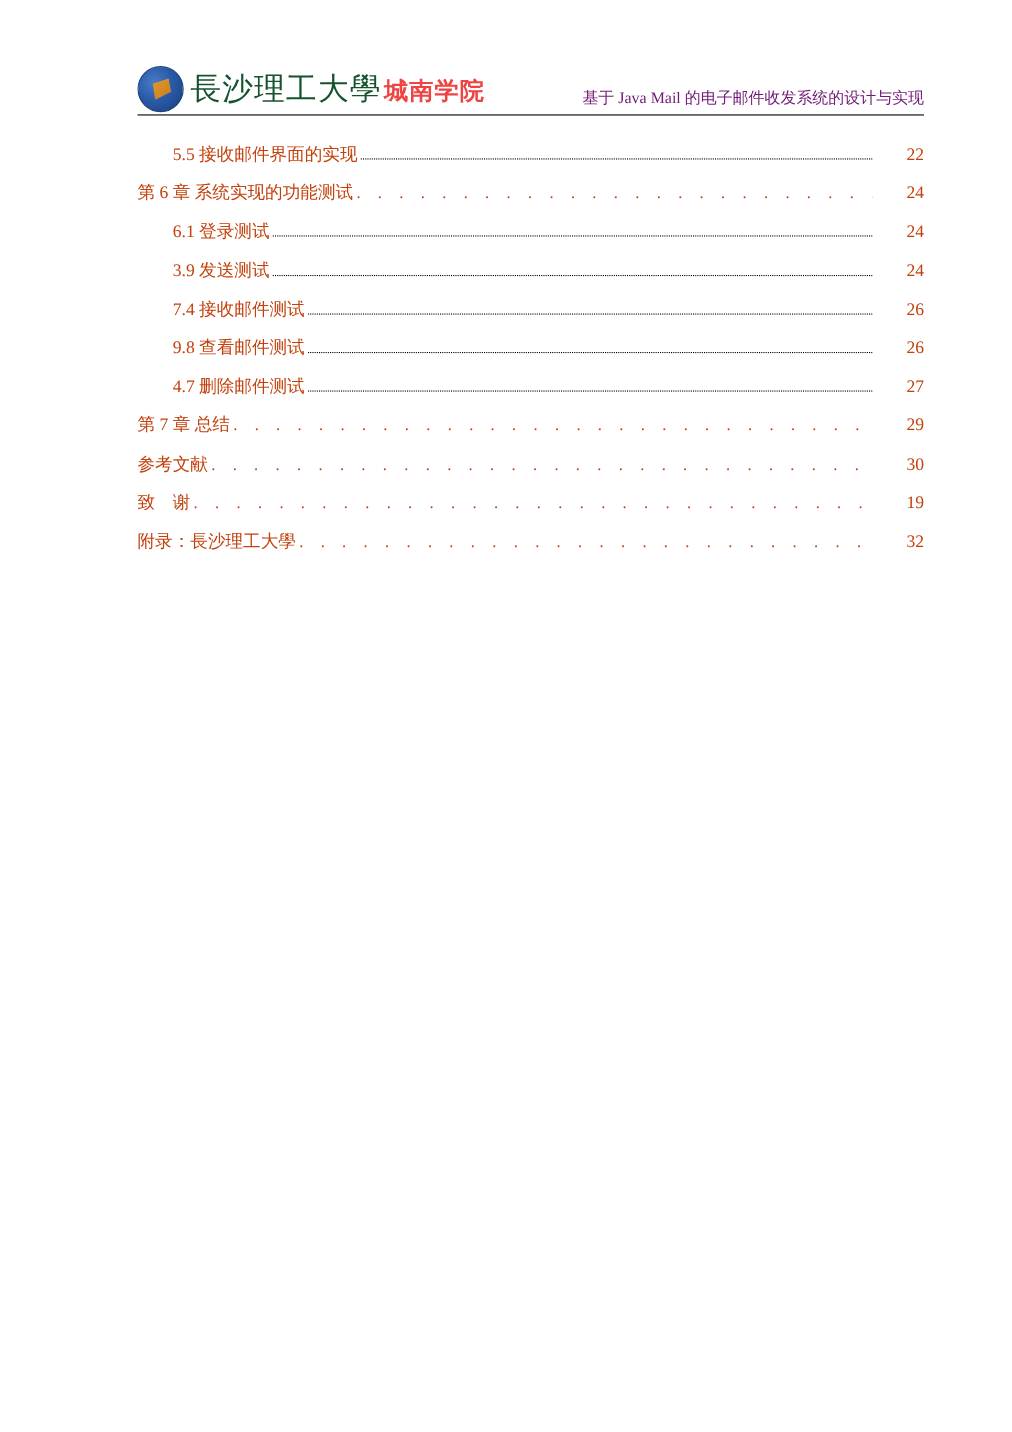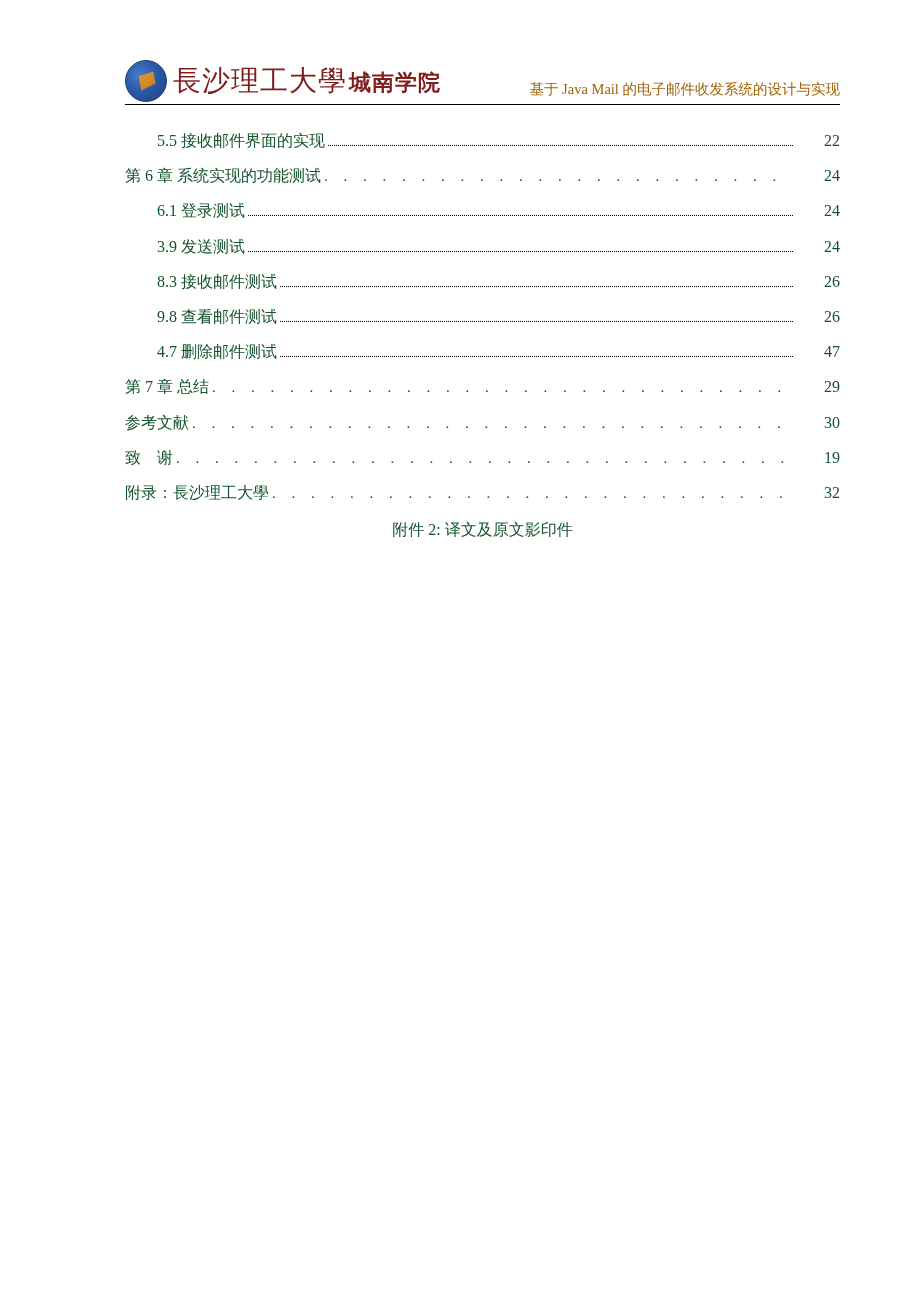--- a/index.html
+++ b/index.html
@@ -45,40 +45,39 @@
       clip-path: polygon(20% 30%, 80% 10%, 90% 60%, 30% 90%);
     }
     .logo-text {
       display: flex;
       align-items: baseline;
       gap: 2px;
     }
     .logo-script {
       font-family: Liberation Serif, serif;
       font-size: 28px;
-      color: #7f1d1d;
+      color: #14532d;
       letter-spacing: 1px;
     }
     .logo-college {
       font-family: "SimHei", "黑体", sans-serif;
       font-size: 22px;
       font-weight: bold;
-      color: #7f1d1d;
+      color: #ef4444;
       letter-spacing: 1px;
     }
     .header-right {
       font-size: 14.5px;
-      color: #a16207;
+      color: #701a75;
       padding-bottom: 3px;
     }
     .toc {
       font-size: 16px;
-      color: #14532d;
+      color: #c2410c;
       line-height: 2.2;
-      text-align: center;
     }
     .toc-row {
       display: flex;
       align-items: baseline;
       white-space: nowrap;
     }
     .toc-row.sub {
       padding-left: 32px;
     }
     .toc-label {
@@ -140,33 +139,33 @@
         <span class="toc-label">6.1  登录测试</span>
         <span class="toc-dots"></span>
         <span class="toc-page">24</span>
       </div>
       <div class="toc-row sub">
         <span class="toc-label">3.9 发送测试</span>
         <span class="toc-dots"></span>
         <span class="toc-page">24</span>
       </div>
       <div class="toc-row sub">
-        <span class="toc-label">8.3 接收邮件测试</span>
+        <span class="toc-label">7.4 接收邮件测试</span>
         <span class="toc-dots"></span>
         <span class="toc-page">26</span>
       </div>
       <div class="toc-row sub">
         <span class="toc-label">9.8 查看邮件测试</span>
         <span class="toc-dots"></span>
         <span class="toc-page">26</span>
       </div>
       <div class="toc-row sub">
         <span class="toc-label">4.7 删除邮件测试</span>
         <span class="toc-dots"></span>
-        <span class="toc-page">47</span>
+        <span class="toc-page">27</span>
       </div>
       <div class="toc-row bold-row">
         <span class="toc-label">第 7 章  总结</span>
         <span class="toc-dots spaced">. . . . . . . . . . . . . . . . . . . . . . . . . . . . . . . . . . . . . . . . . . . . . . . . . . . . . . . . . . . . . . . . . . . . . . . . . . . . . . . . . . . . . . . . . . . . . . . . . . . .</span>
         <span class="toc-page">29</span>
       </div>
       <div class="toc-row bold-row">
         <span class="toc-label">参考文献</span>
         <span class="toc-dots spaced">. . . . . . . . . . . . . . . . . . . . . . . . . . . . . . . . . . . . . . . . . . . . . . . . . . . . . . . . . . . . . . . . . . . . . . . . . . . . . . . . . . . . . . . . . . . . . . . . . . . .</span>
         <span class="toc-page">30</span>
@@ -174,15 +173,14 @@
       <div class="toc-row bold-row">
         <span class="toc-label">致　谢</span>
         <span class="toc-dots spaced">. . . . . . . . . . . . . . . . . . . . . . . . . . . . . . . . . . . . . . . . . . . . . . . . . . . . . . . . . . . . . . . . . . . . . . . . . . . . . . . . . . . . . . . . . . . . . . . . . . . .</span>
         <span class="toc-page">19</span>
       </div>
       <div class="toc-row bold-row">
         <span class="toc-label">附录：長沙理工大學</span>
         <span class="toc-dots spaced">. . . . . . . . . . . . . . . . . . . . . . . . . . . . . . . . . . . . . . . . . . . . . . . . . . . . . . . . . . . . . . . . . . . . . . . . . . . . . . . . . . . . . . . . . . . . . . . . . . . .</span>
         <span class="toc-page">32</span>
       </div>
-      <div class="toc-plain">附件 2:  译文及原文影印件</div>
     </div>
 </div>
 
 </body></html>

